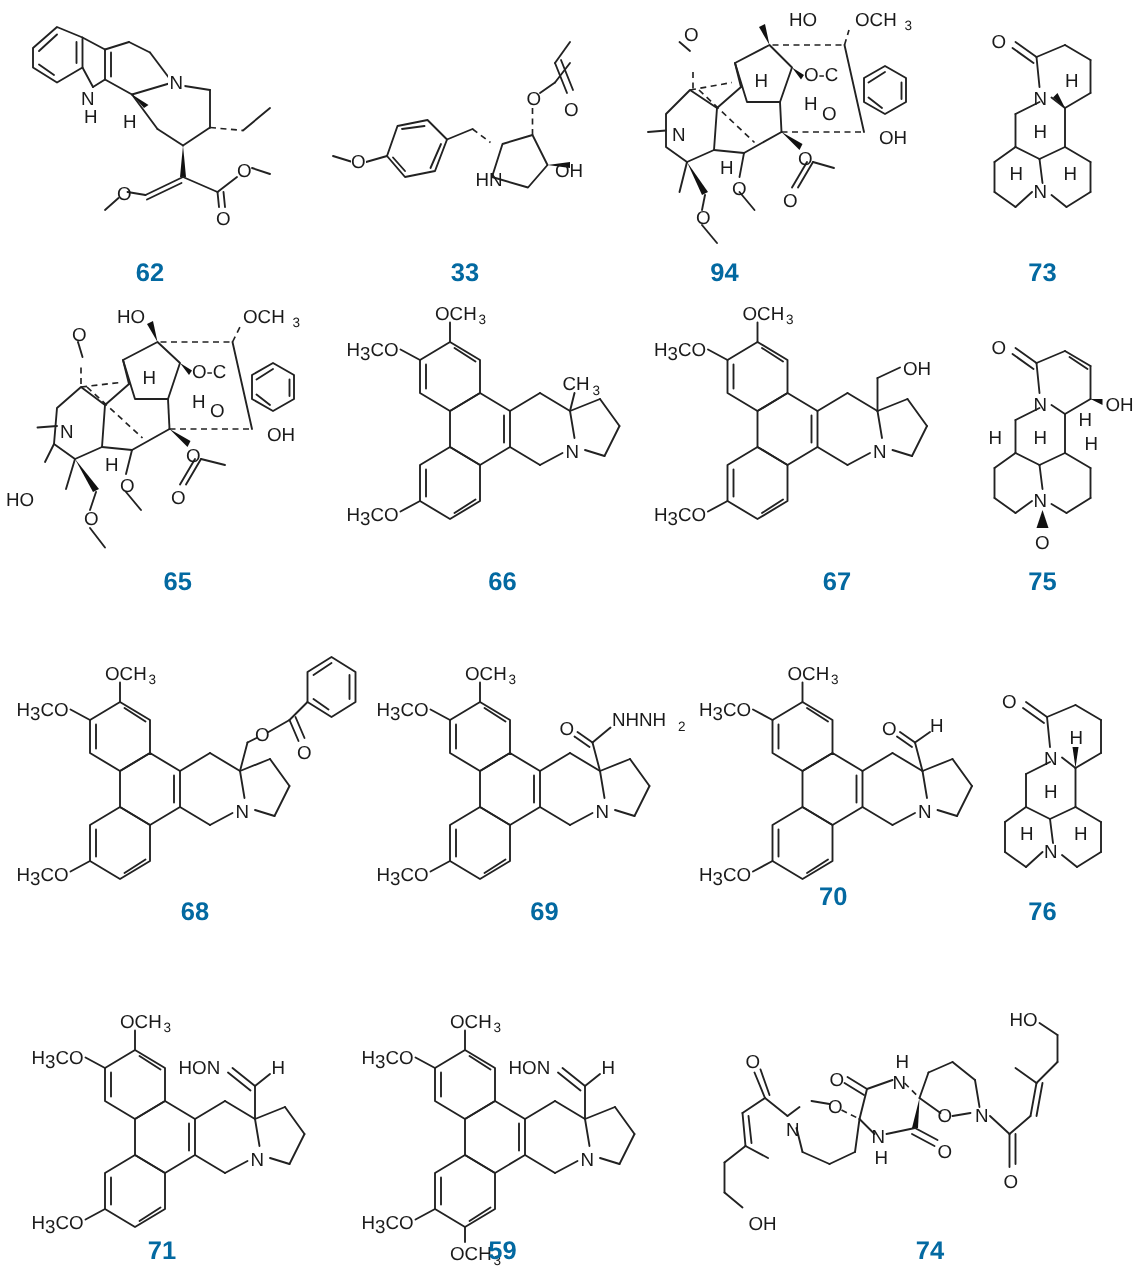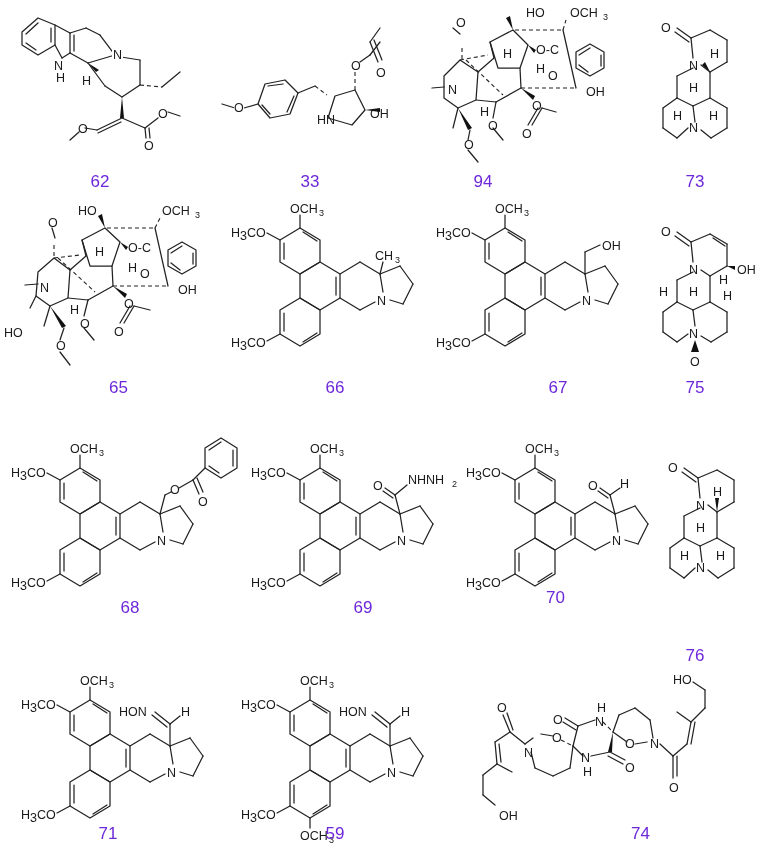--- a/index.html
+++ b/index.html
@@ -1,21 +1,21 @@
 <!DOCTYPE html>
 <html><head>
 <meta charset="utf-8">
 <style>
   html, body { margin: 0; padding: 0; background: #ffffff; }
   body { width: 764px; height: 852px; position: relative; overflow: hidden;
          font-family: "Liberation Sans", sans-serif; color: #1a1a1a; }
   .cell { position: absolute; }
   .cell svg { position: absolute; left: 0; top: 0; overflow: visible; }
-  .label { position: absolute; font-weight: normal; font-size: 17px;
-           font-family: "Liberation Sans", sans-serif; color: #6d28d9; text-align: center; width: 60px; }
+  .label { position: absolute; font-weight: bold; font-size: 17px;
+           font-family: "Liberation Sans", sans-serif; color: #0369a1; text-align: center; width: 60px; }
   svg .b { stroke: #222; stroke-width: 1.25; fill: none; stroke-linecap: round; stroke-linejoin: round; }
   svg .d { stroke: #222; stroke-width: 1.1; fill: none; stroke-dasharray: 4 3; }
   svg .w { fill: #111; stroke: none; }
   svg text { font-family: "Liberation Sans", sans-serif; font-size: 12.5px; fill: #1a1a1a; }
   svg text.s { font-size: 9px; }
   svg .bg { fill: #ffffff; stroke: none; }
 </style>
 </head>
 <body>
 
@@ -441,21 +441,21 @@
       <line class="b" x1="56" y1="138" x2="46" y2="130"></line>
     <polygon class="w" points="55,72 53,58 57,58"></polygon>
     <text x="6" y="32">O</text>
     <text x="34" y="70">N</text>
     <text x="34" y="132">N</text>
     <text x="51" y="56">H</text>
     <text x="34" y="92">H</text>
     <text x="18" y="120">H</text>
     <text x="54" y="120">H</text>
   </svg>
-  <div class="label" style="left:3px;top:158px;margin-top:48px;">76</div>
+  <div class="label" style="left:3px;top:158px;">76</div>
 </div>
 
 <div class="cell" style="left:15px;top:672px;width:210px;height:180px;">
   <svg width="210" height="180">
     <use href="#phen-core"></use>
     <line class="b" x1="155" y1="74" x2="155" y2="52"></line>
     <line class="b" x1="155" y1="52" x2="140" y2="40"></line>
       <line class="b" x1="152" y1="55" x2="137" y2="43"></line>
     <line class="b" x1="155" y1="52" x2="165" y2="44"></line>
     <text x="65" y="13">OCH</text>
@@ -548,14 +548,14 @@
     <text x="140" y="66">N</text>
     <text x="142" y="52">H</text>
     <text x="126" y="102">N</text>
     <text x="128" y="116">H</text>
     <text x="170" y="112">O</text>
     <text x="170" y="88">O</text>
     <text x="195" y="88">N</text>
     <text x="214" y="132">O</text>
     <text x="218" y="24">HO</text>
   </svg>
-  <div class="label" style="left:135px;top:164px;text-align:right;">74</div>
+  <div class="label" style="left:135px;top:164px;">74</div>
 </div>
 
 </body></html>

